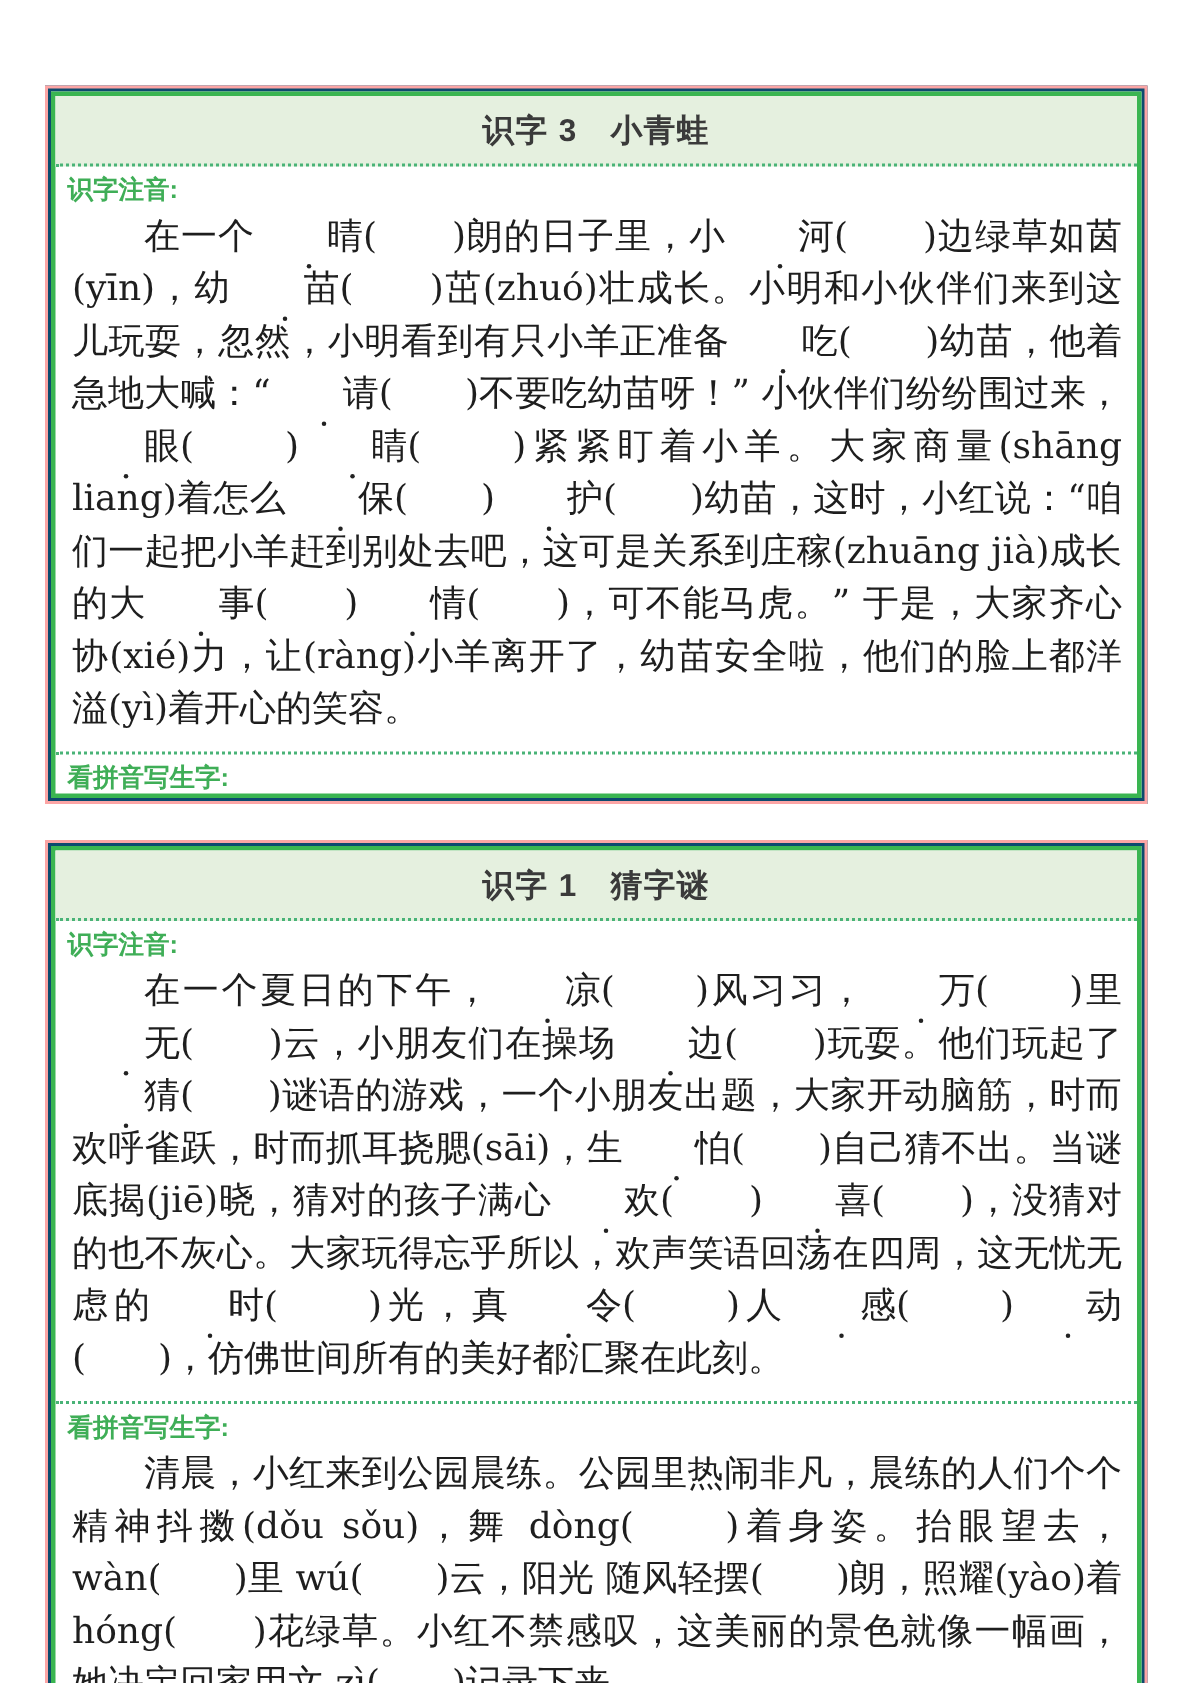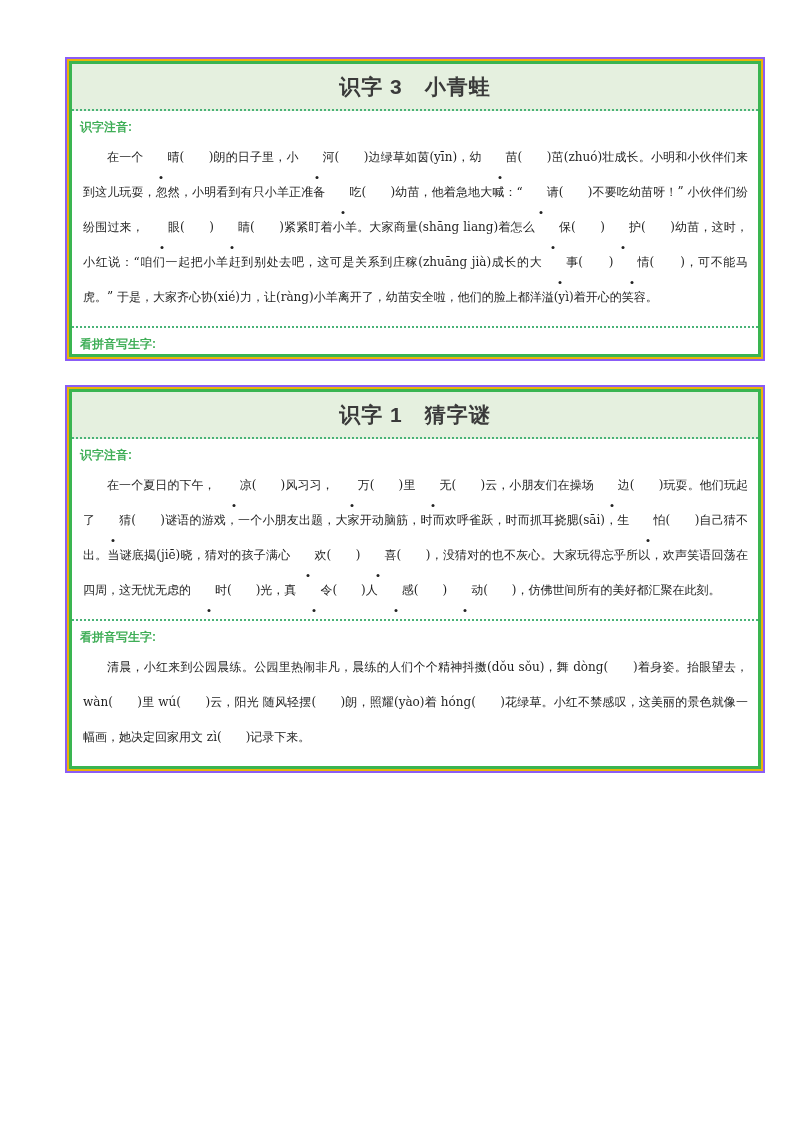--- a/index.html
+++ b/index.html
@@ -11,25 +11,24 @@
     overflow:hidden;
     box-sizing:border-box;
   }
   .page{
     box-sizing:border-box;
     width:793px;height:1122px;
     padding:57px 28px 0 30px;
   }
   
   .box{
-    border:2px solid #8b5cf6;
+    border:2px solid #fca5a5;
     padding:2px;
     margin-bottom:24px;
-    background:#eab308;
-    margin-left:35px;
+    background:#0c4a6e;
   }
   .box-inner{
     border:3px solid #3ab551;
     background:#ffffff;
   }
   .box-header{
     background:#e5f0df;
     text-align:center;
     padding:9px 0 8px;
     border-bottom:2px dotted #49b377;
@@ -37,31 +36,31 @@
   .box-title{
     margin:0;
     font-size:21px;
     font-weight:bold;
     color:#3a3a3a;
     letter-spacing:1px;
     font-family:"Liberation Sans",sans-serif;
   }
   .block-label{
     color:#3fae57;
-    font-size:12px;
+    font-size:17px;
     font-weight:bold;
     padding:6px 8px 0 8px;
     line-height:20px;
   }
   .block + .block{
     border-top:2px dotted #49b377;
   }
   .para{
     font-family:"DejaVu Serif","Liberation Serif",serif;
-    font-size:12px;
+    font-size:24px;
     line-height:35px;
     color:#1e1e1e;
     margin:3px 10px 11px 11px;
     text-indent:2em;
     text-align:justify;
   }
   
   .dot{position:relative;display:inline-block;}
   .dot::after{
     content:"";

